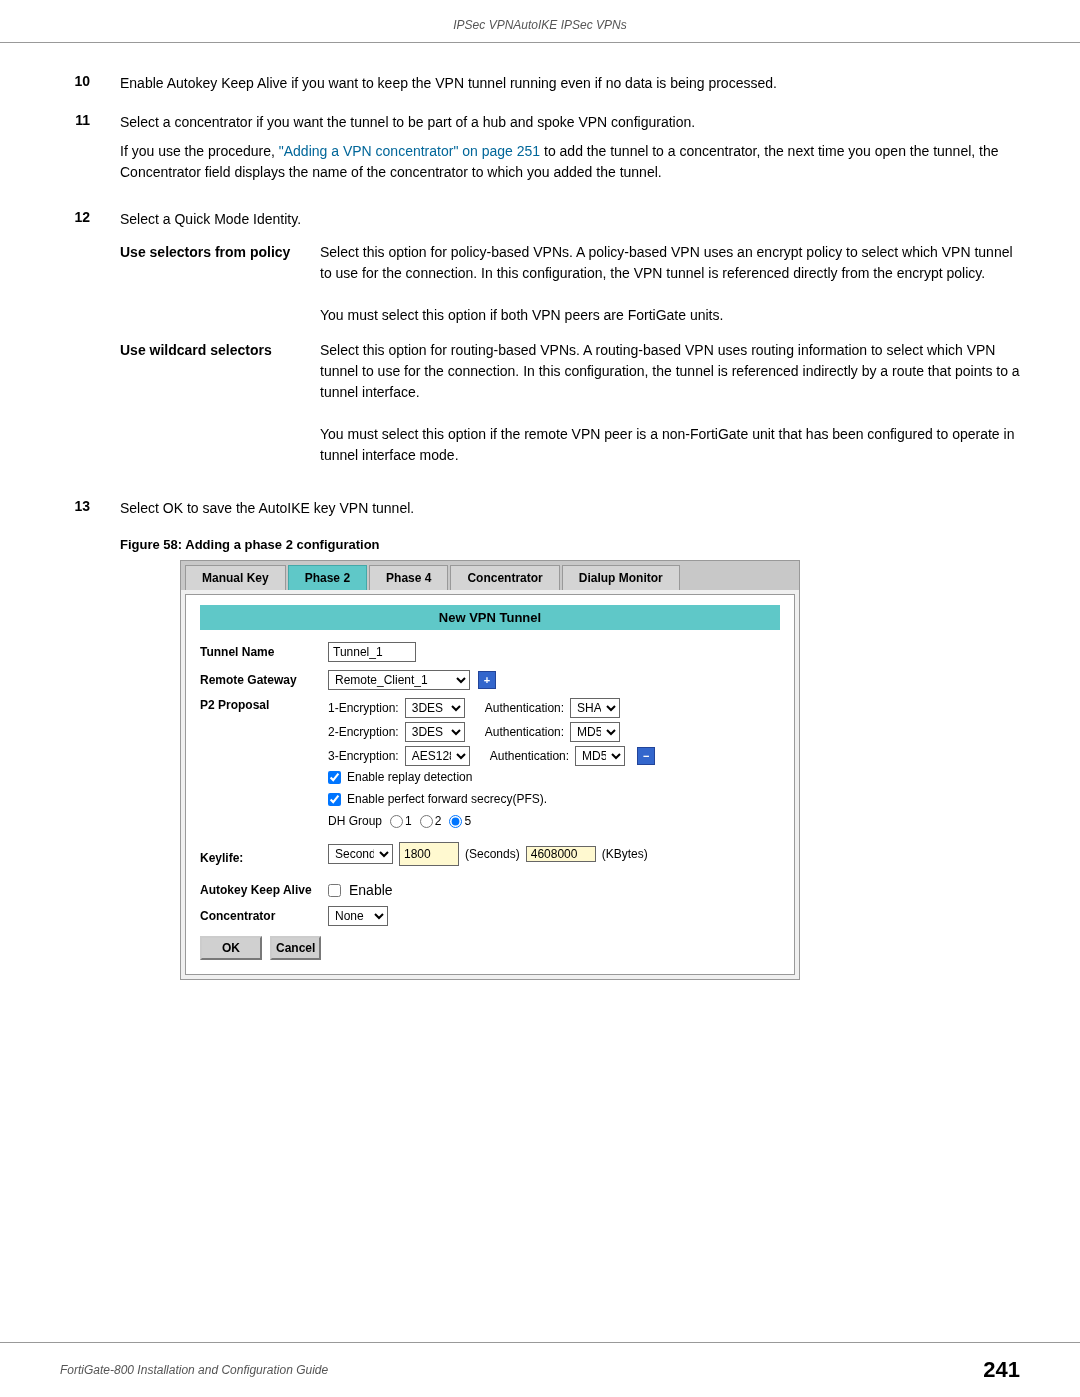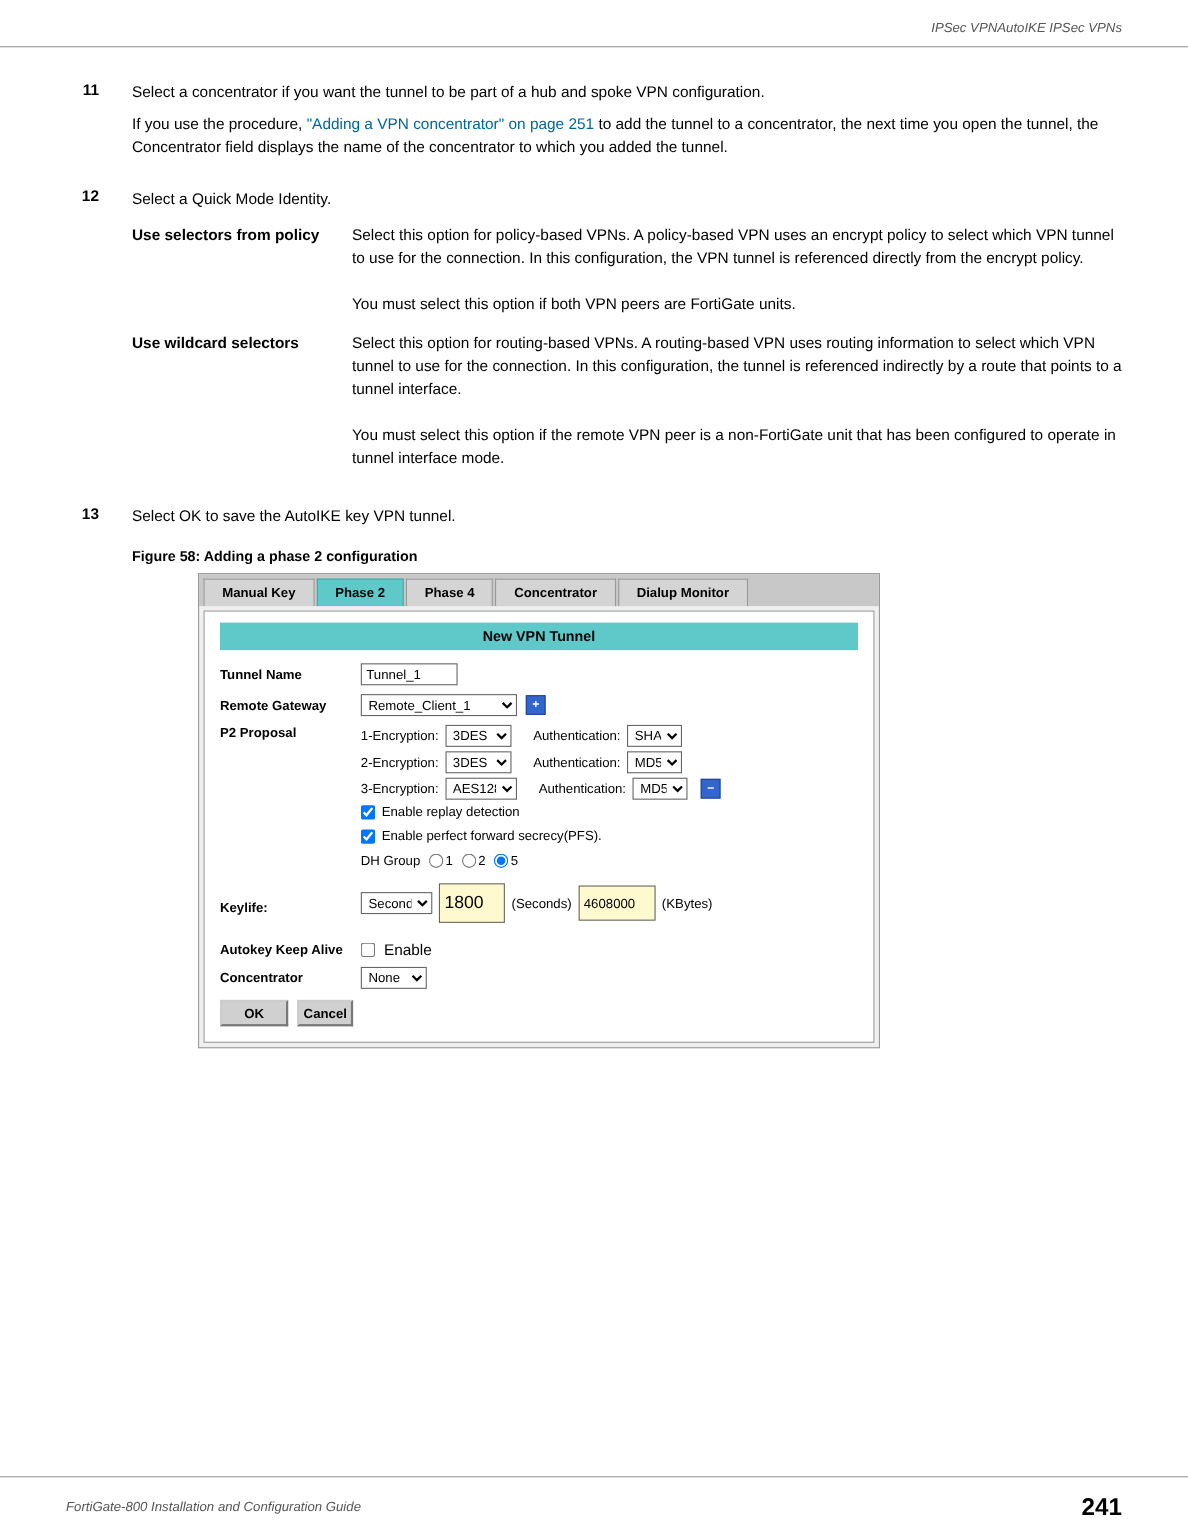--- a/index.html
+++ b/index.html
@@ -17,21 +17,21 @@
       width: 1080px;
       min-height: 1397px;
       padding: 0;
       position: relative;
       background: #fff;
     }
 
     
     .page-header {
       display: flex;
-      justify-content: flex-end;
+      justify-content: center;
       padding: 18px 60px 10px 60px;
       border-bottom: 1px solid #999;
       font-size: 12px;
       color: #555;
       font-style: italic;
     }
 
     
     .main-content {
       padding: 30px 60px 60px 60px;
@@ -216,32 +216,32 @@
       display: flex;
       align-items: center;
       gap: 6px;
       font-size: 12px;
       margin-bottom: 8px;
     }
 
     .keylife-value {
       background: #fff9d0;
       border: 1px solid #666;
-      font-size: 16px;
+      font-size: 12px;
       padding: 4px 4px;
-      height: 36px;
+      height: 24px;
       width: 60px;
     }
 
     .keylife-value2 {
       background: #fff9d0;
       border: 1px solid #666;
       font-size: 12px;
       padding: 2px 4px;
-      height: 32px;
+      height: 16px;
       width: 70px;
     }
 
     .blue-plus {
       background: #3366cc;
       color: #fff;
       font-size: 11px;
       font-weight: bold;
       width: 18px;
       height: 18px;
@@ -334,20 +334,26 @@
 
 <div class="page-container">
 
   <div class="page-header">
     <span>IPSec VPN</span>
     <span>AutoIKE IPSec VPNs</span>
   </div>
 
   <div class="main-content">
 
+    <div class="step">
+      <div class="step-number">10</div>
+      <div class="step-content">
+        <span>Enable Autokey Keep Alive if you want to keep the VPN tunnel running even if no data is being processed.</span>
+      </div>
+    </div>
 
     <div class="step">
       <div class="step-number">11</div>
       <div class="step-content">
         <p><span>Select a concentrator if you want the tunnel to be part of a hub and spoke VPN configuration.</span></p>
         <p>If you use the procedure, <a class="link-text">"Adding a VPN concentrator" on page 251</a> to add the tunnel to a concentrator, the next time you open the tunnel, the Concentrator field displays the name of the concentrator to which you added the tunnel.</p>
       </div>
     </div>
 
     <div class="step">

